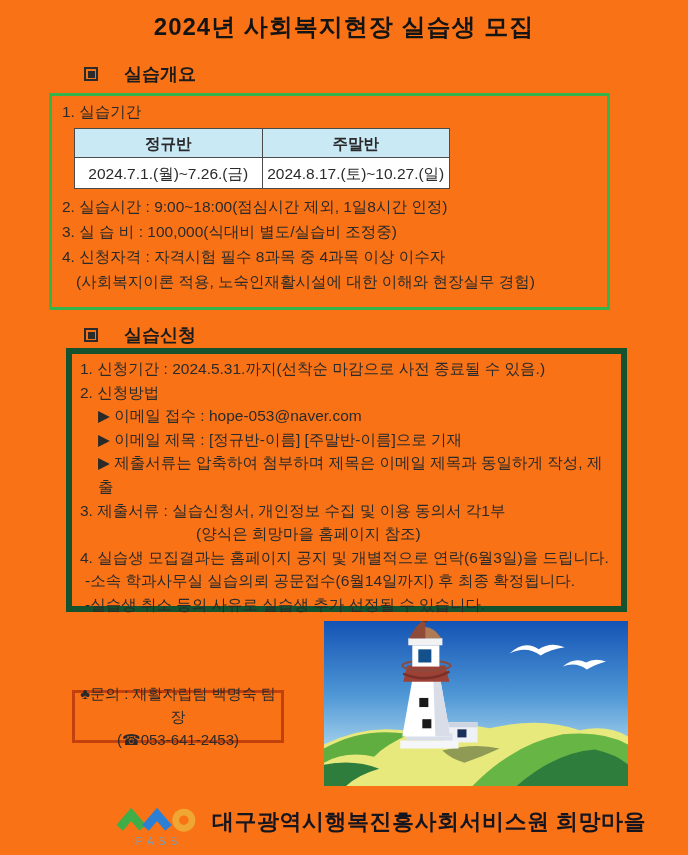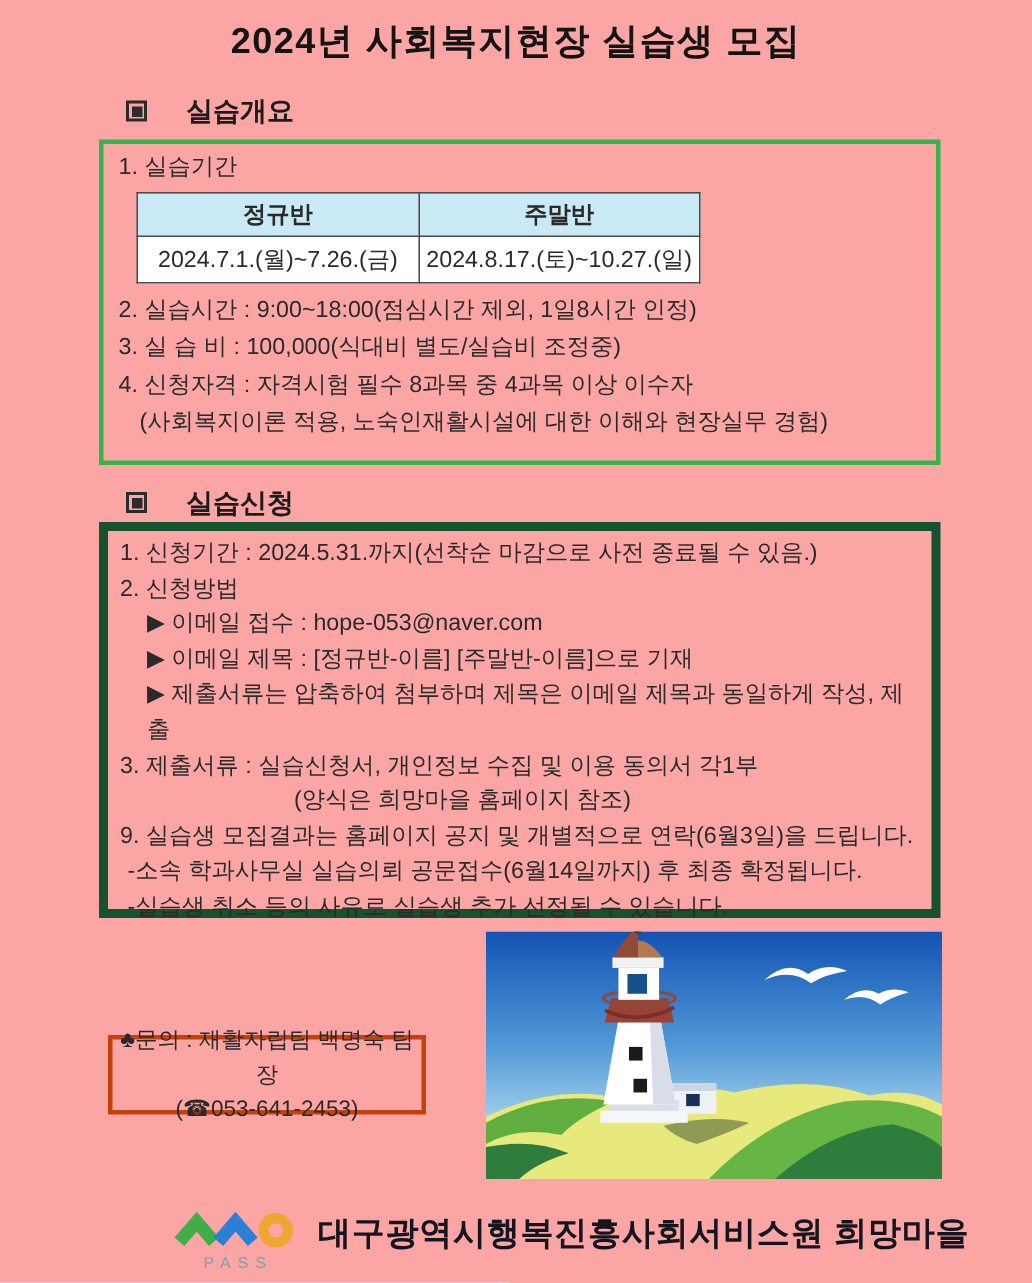--- a/index.html
+++ b/index.html
@@ -1,39 +1,39 @@
 <!DOCTYPE html>
 <html><head>
 <meta charset="utf-8">
 <style>
   * { margin:0; padding:0; box-sizing:border-box; }
   html,body { background:#e9e9e9; }
   .page {
     position:relative; width:688px; height:855px; margin:0 auto;
-    background:#fca5a5; overflow:hidden;
+    background:#f97316; overflow:hidden;
     font-family:"Liberation Sans","DejaVu Sans",sans-serif; color:#222;
   }
   .doc-title {
     position:absolute; top:11px; left:0; right:0;
     text-align:center; font-size:24px; font-weight:bold; color:#141414;
     letter-spacing:1px;
   }
   .section-heading {
     position:absolute; left:84px; font-size:18px; font-weight:bold; color:#1c1c1c;
     display:flex; align-items:center; gap:26px;
   }
   .sec1 { top:62px; } .sec2 { top:323px; }
   .sq-marker {
     width:14px; height:14px; border:2px solid #2b2b2b; display:inline-flex;
     align-items:center; justify-content:center; flex:0 0 auto;
   }
   .sq-marker i { width:7px; height:7px; background:#2b2b2b; display:block; }
 
   .overview-box {
-    position:absolute; top:93px; left:66px; width:561px; height:217px;
+    position:absolute; top:93px; left:49px; width:561px; height:217px;
     border:3px solid #34b44a; padding:3px 10px 0 10px;
     font-size:15.5px; line-height:25px; color:#2a2a2a;
   }
   .period-table {
     border-collapse:collapse; margin:4px 1px 5px 12px; width:376px;
     font-size:15.5px; table-layout:fixed;
   }
   .period-table th, .period-table td {
     border:1.6px solid #4a4a4a; text-align:center;
   }
@@ -112,21 +112,21 @@
   </div>
 
   <div class="apply-box">
     <div>1. 신청기간 : 2024.5.31.까지(선착순 마감으로 사전 종료될 수 있음.)</div>
     <div>2. 신청방법</div>
     <div class="ind1">▶ 이메일 접수 : hope-053@naver.com</div>
     <div class="ind1">▶ 이메일 제목 : [정규반-이름] [주말반-이름]으로 기재</div>
     <div class="ind1">▶ 제출서류는 압축하여 첨부하며 제목은 이메일 제목과 동일하게 작성, 제출</div>
     <div>3. 제출서류 : 실습신청서, 개인정보 수집 및 이용 동의서 각1부</div>
     <div class="ind2b">(양식은 희망마을 홈페이지 참조)</div>
-    <div>9. 실습생 모집결과는 홈페이지 공지 및 개별적으로 연락(6월3일)을 드립니다.</div>
+    <div>4. 실습생 모집결과는 홈페이지 공지 및 개별적으로 연락(6월3일)을 드립니다.</div>
     <div class="ind05">-소속 학과사무실 실습의뢰 공문접수(6월14일까지) 후 최종 확정됩니다.</div>
     <div class="ind05">-실습생 취소 등의 사유로 실습생 추가 선정될 수 있습니다.</div>
   </div>
 
   <div class="contact-box">
     <div>♣문의 : 재활자립팀 백명숙 팀장</div>
     <div>(☎053-641-2453)</div>
   </div>
 
   <div class="lighthouse-wrap">

